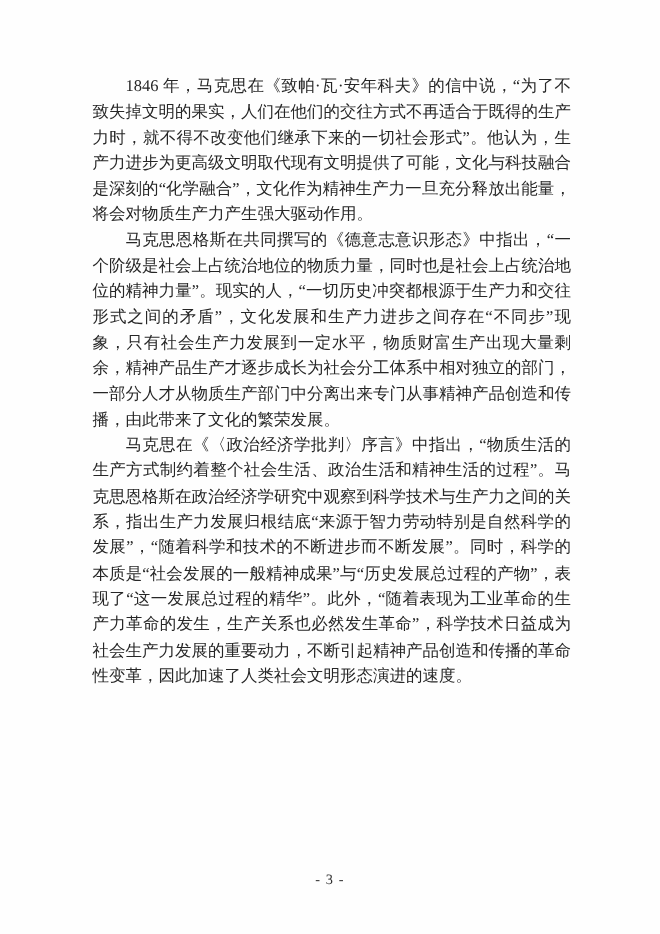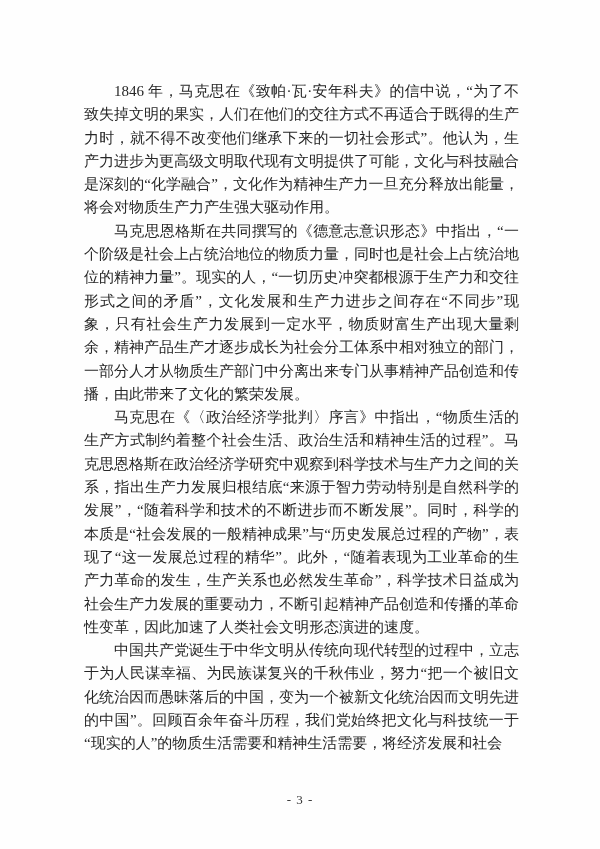--- a/index.html
+++ b/index.html
@@ -19,21 +19,21 @@
     position: absolute;
     left: 0;
     top: 0;
     width: 600px;
     height: 849px;
     background: #fefefe;
   }
   .body-text {
     position: absolute;
     left: 84px;
-    top: 80px;
+    top: 68px;
     width: 435px;
     color: #262626;
   }
   .body-text p {
     margin: 0;
     padding: 0;
     font-size: 15px;
     line-height: 23.3px;
     text-indent: 2em;
     text-align: justify;
@@ -53,16 +53,15 @@
   }
 </style>
 </head>
 <body>
 
 <div class="page">
   <div class="body-text">
     <p>1846 年，马克思在《致帕·瓦·安年科夫》的信中说，“为了不致失掉文明的果实，人们在他们的交往方式不再适合于既得的生产力时，就不得不改变他们继承下来的一切社会形式”。他认为，生产力进步为更高级文明取代现有文明提供了可能，文化与科技融合是深刻的“化学融合”，文化作为精神生产力一旦充分释放出能量，将会对物质生产力产生强大驱动作用。</p>
     <p>马克思恩格斯在共同撰写的《德意志意识形态》中指出，“一个阶级是社会上占统治地位的物质力量，同时也是社会上占统治地位的精神力量”。现实的人，“一切历史冲突都根源于生产力和交往形式之间的矛盾”，文化发展和生产力进步之间存在“不同步”现象，只有社会生产力发展到一定水平，物质财富生产出现大量剩余，精神产品生产才逐步成长为社会分工体系中相对独立的部门，一部分人才从物质生产部门中分离出来专门从事精神产品创造和传播，由此带来了文化的繁荣发展。</p>
     <p>马克思在《〈政治经济学批判〉序言》中指出，“物质生活的生产方式制约着整个社会生活、政治生活和精神生活的过程”。马克思恩格斯在政治经济学研究中观察到科学技术与生产力之间的关系，指出生产力发展归根结底“来源于智力劳动特别是自然科学的发展”，“随着科学和技术的不断进步而不断发展”。同时，科学的本质是“社会发展的一般精神成果”与“历史发展总过程的产物”，表现了“这一发展总过程的精华”。此外，“随着表现为工业革命的生产力革命的发生，生产关系也必然发生革命”，科学技术日益成为社会生产力发展的重要动力，不断引起精神产品创造和传播的革命性变革，因此加速了人类社会文明形态演进的速度。</p>
-    <p>中国共产党诞生于中华文明从传统向现代转型的过程中，立志于为人民谋幸福、为民族谋复兴的千秋伟业，努力“把一个被旧文化统治因而愚昧落后的中国，变为一个被新文化统治因而文明先进的中国”。回顾百余年奋斗历程，我们党始终把文化与科技统一于“现实的人”的物质生活需要和精神生活需要，将经济发展和社会</p>
   </div>
   <div class="page-footer">- 3 -</div>
 </div>
 
 </body></html>

